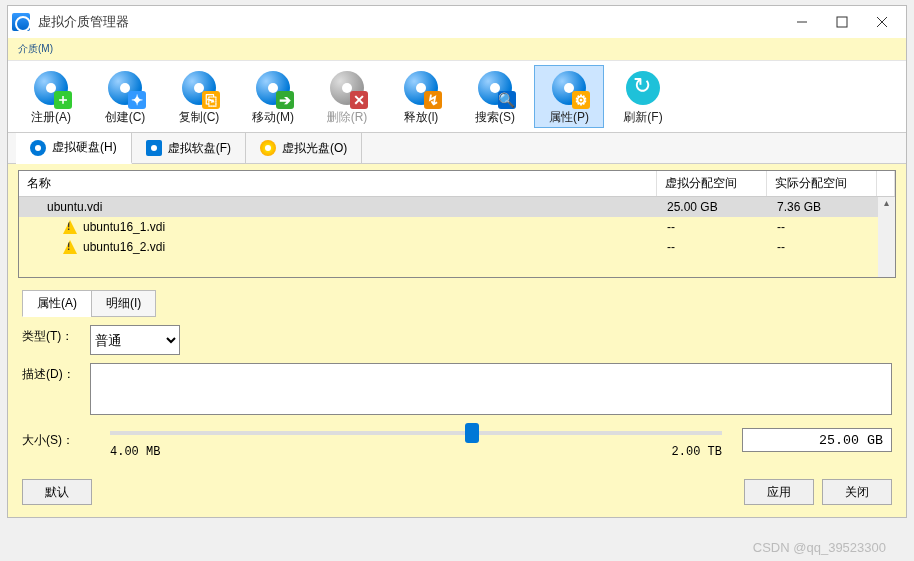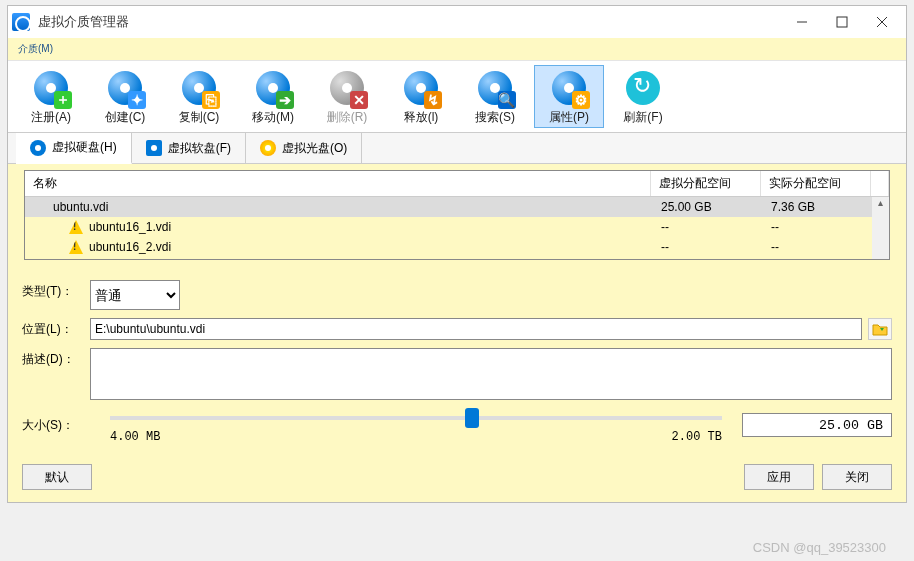--- a/index.html
+++ b/index.html
@@ -26,21 +26,21 @@
 .ticon .disk.grey { background: radial-gradient(circle at 30% 30%, #ddd, #999 70%); }
 .ticon .refresh { width:34px; height:34px; border-radius:50%; background:#1ec1d9; position:relative; }
 .ticon .refresh::after { content:"↻"; color:#fff; font-size:22px; position:absolute; left:7px; top:2px; }
 .tabstrip { display: flex; border-top: 1px solid #ccc; border-bottom: 1px solid #ccc; background:#f6f6f6; padding-left:8px; }
 .mediatab { display:flex; align-items:center; gap:6px; padding:6px 14px; border-right:1px solid #ccc; background:#f6f6f6; cursor:default; }
 .mediatab.active { background:#fff; border-bottom:2px solid #fff; margin-bottom:-1px; }
 .mediatab .mticon { width:16px; height:16px; border-radius:50%; background:#0078d7; position:relative; }
 .mediatab .mticon::after { content:""; position:absolute; left:5px; top:5px; width:6px; height:6px; border-radius:50%; background:#fff; }
 .mediatab .mticon.cd { background: radial-gradient(circle,#ffd700 30%, #ffb000 70%); }
 .mediatab .mticon.fd { border-radius:2px; background:#0078d7; }
-.listpanel { margin: 6px 16px; border:1px solid #888; height:90px; overflow:hidden; position:relative; }
+.listpanel { margin: 6px 10px; border:1px solid #888; height:108px; overflow:hidden; position:relative; }
 .listheader { display:flex; background:#fff; border-bottom:1px solid #ccc; font-size:12px; }
 .listheader div { padding:4px 8px; border-right:1px solid #e0e0e0; }
 .col-name { flex:1; }
 .col-vsize { width:110px; }
 .col-asize { width:110px; }
 .col-scroll { width:18px; }
 .listrow { display:flex; padding:3px 8px; align-items:center; }
 .listrow.selected { background:#dcdcdc; }
 .listrow .col-name { flex:1; display:flex; align-items:center; gap:6px; }
 .listrow .indent1 { padding-left:20px; }
@@ -213,36 +213,30 @@
           <span class="ricon warn"></span>
           <span>ubuntu16_2.vdi</span>
         </div>
       <div class="col-vsize">--</div>
       <div class="col-asize">--</div>
     </div>
     <div class="scrollbar"></div>
   </div>
 
   <div class="lowerpanel">
+    <div class="proptabs">
+      <div class="proptab active">属性(A)</div>
+      <div class="proptab">明细(I)</div>
+    </div>
 
     <div class="formrow">
       <div class="flabel">类型(T)：</div>
       <select><option>普通</option></select>
     </div>
 
-    <div class="formrow">
-      <div class="flabel">位置(L)：</div>
-      <input type="text" value="E:\ubuntu\ubuntu.vdi" style="">
-      <div class="folderbtn">
-        <svg viewBox="0 0 16 14">
-            <path d="M1 3 h5 l2 2 h7 v8 h-14 z" fill="#ffcc33" stroke="#cc9900"></path>
-            <path d="M8 6 l2 3 2-3" fill="#3a3"></path>
-          </svg>
-      </div>
-    </div>
 
     <div class="formrow">
       <div class="flabel">描述(D)：</div>
       <textarea style=""></textarea>
     </div>
 
     <div class="sliderrow">
       <div class="flabel" style="width:68px">大小(S)：</div>
       <div class="sliderwrap">
         <div class="slidertrack"></div>

